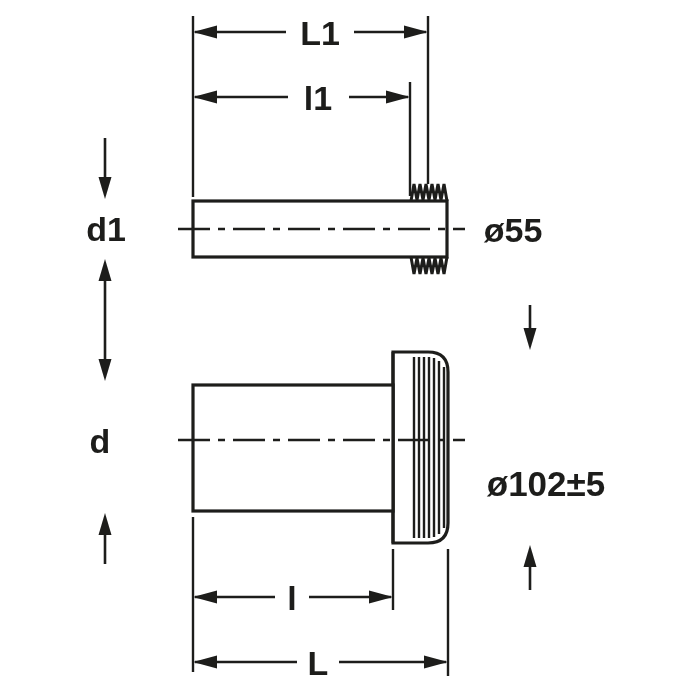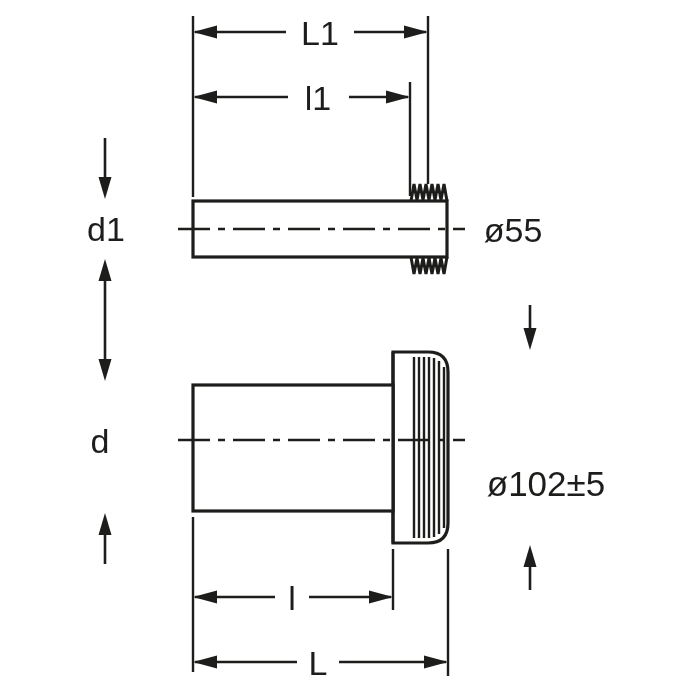--- a/index.html
+++ b/index.html
@@ -1,17 +1,17 @@
 <!DOCTYPE html>
 <html><head>
 <meta charset="utf-8">
 <style>
   html,body{margin:0;padding:0;background:#ffffff;}
   .canvas{position:relative;width:700px;height:700px;background:#ffffff;overflow:hidden;
-          font-family:"Liberation Sans",sans-serif;}
+          font-family:"Liberation Sans",sans-serif;font-weight:bold;}
   svg{position:absolute;left:0;top:0;}
   .outline{fill:#ffffff;stroke:#1d1d1b;stroke-width:3.2;stroke-linejoin:miter;}
   .thin-outline{fill:none;stroke:#1d1d1b;stroke-width:3;}
   .dimline{stroke:#1d1d1b;stroke-width:2.6;fill:none;}
   .extline{stroke:#1d1d1b;stroke-width:2.4;fill:none;}
   .arrow{fill:#1d1d1b;stroke:none;}
   .centerline{stroke:#1d1d1b;stroke-width:2.4;fill:none;stroke-dasharray:32 8 7 8;}
   .rib{stroke:#1d1d1b;stroke-width:2.4;fill:none;}
   .label{font-family:"Liberation Sans",sans-serif;font-size:34px;fill:#1d1d1b;}
   .label-big{font-family:"Liberation Sans",sans-serif;font-size:35px;fill:#1d1d1b;}

